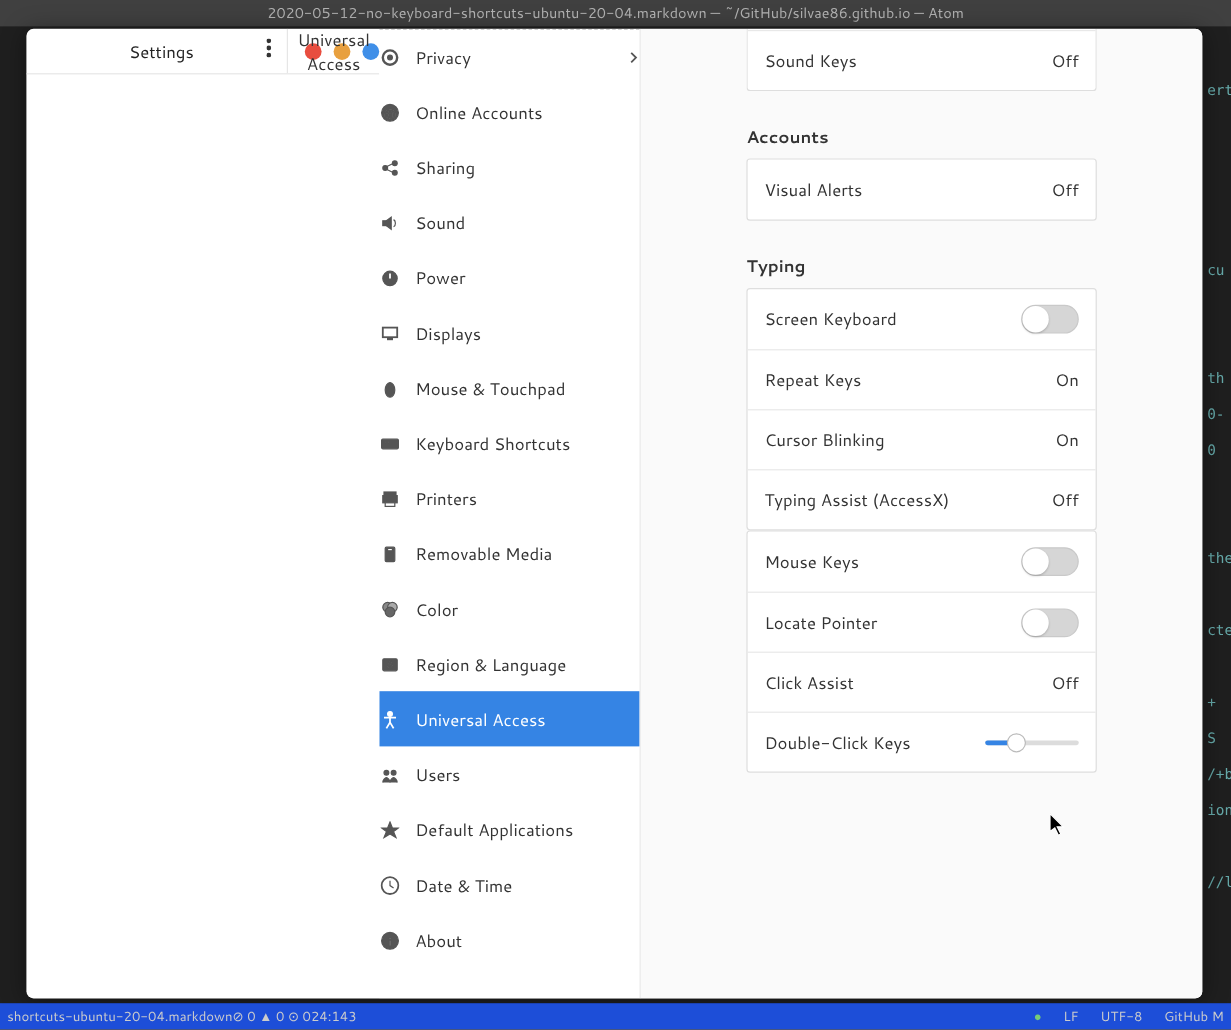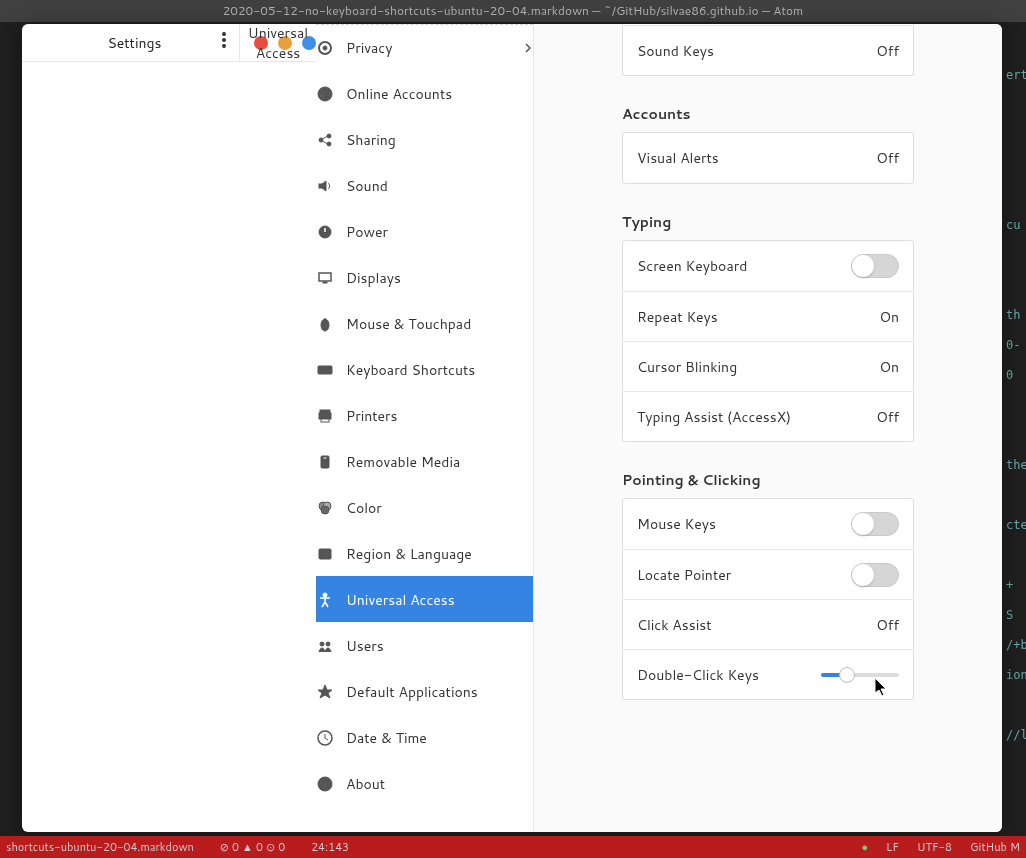--- a/index.html
+++ b/index.html
@@ -185,27 +185,27 @@
     background: #fff;
     border: 1px solid #bbb;
     border-radius: 50%;
     top: -6px;
     transform: translateX(-50%);
   }
   .statusbar {
     position: absolute;
     bottom: 0; left: 0; right: 0;
     height: 22px;
-    background: #b91c1c;
+    background: #1d4ed8;
     color: #ccc;
     font-size: 11px;
     display: flex;
     align-items: center;
     padding: 0 6px;
-    gap: 26px;
+    gap: 0;
   }
   .statusbar .right { margin-left: auto; display: flex; gap: 18px; }
   .code-fragments {
     position: absolute;
     right: 0; top: 60px;
     width: 20px;
     font-family: monospace;
     font-size: 12px;
     color: #6aa;
     line-height: 30px;
@@ -454,21 +454,20 @@
           </div>
           <div class="row">
             <span class="row-label">Cursor Blinking</span>
             <span class="row-value">On</span>
           </div>
           <div class="row">
             <span class="row-label">Typing Assist (AccessX)</span>
             <span class="row-value">Off</span>
           </div>
         </div>
-        <div class="section-head">Pointing &amp; Clicking</div>
         <div class="group">
           <div class="row">
             <span class="row-label">Mouse Keys</span>
             <div class="toggle">
               <div class="knob"></div>
             </div>
           </div>
           <div class="row">
             <span class="row-label">Locate Pointer</span>
             <div class="toggle">

